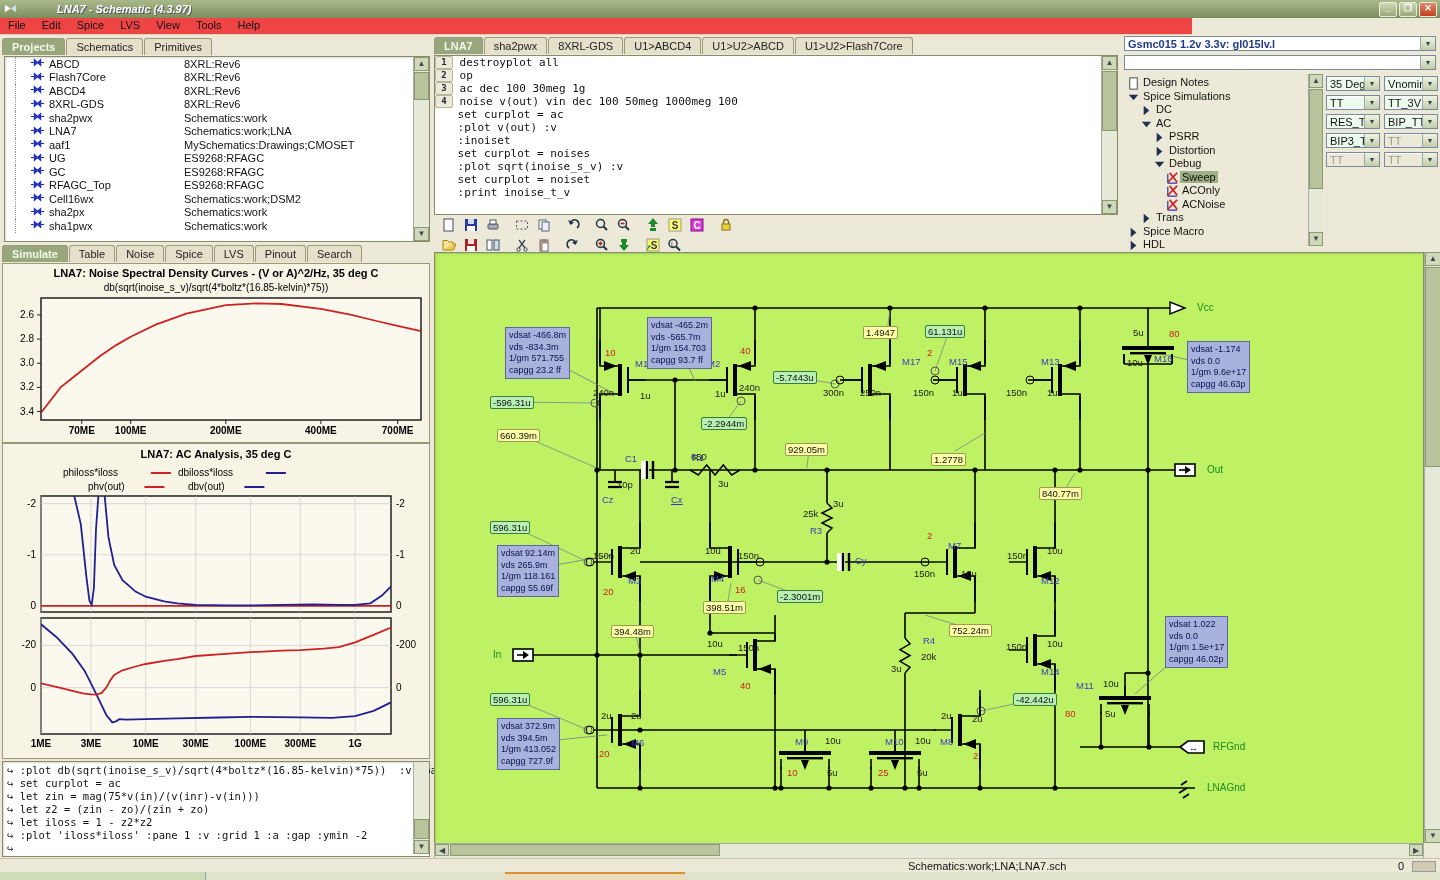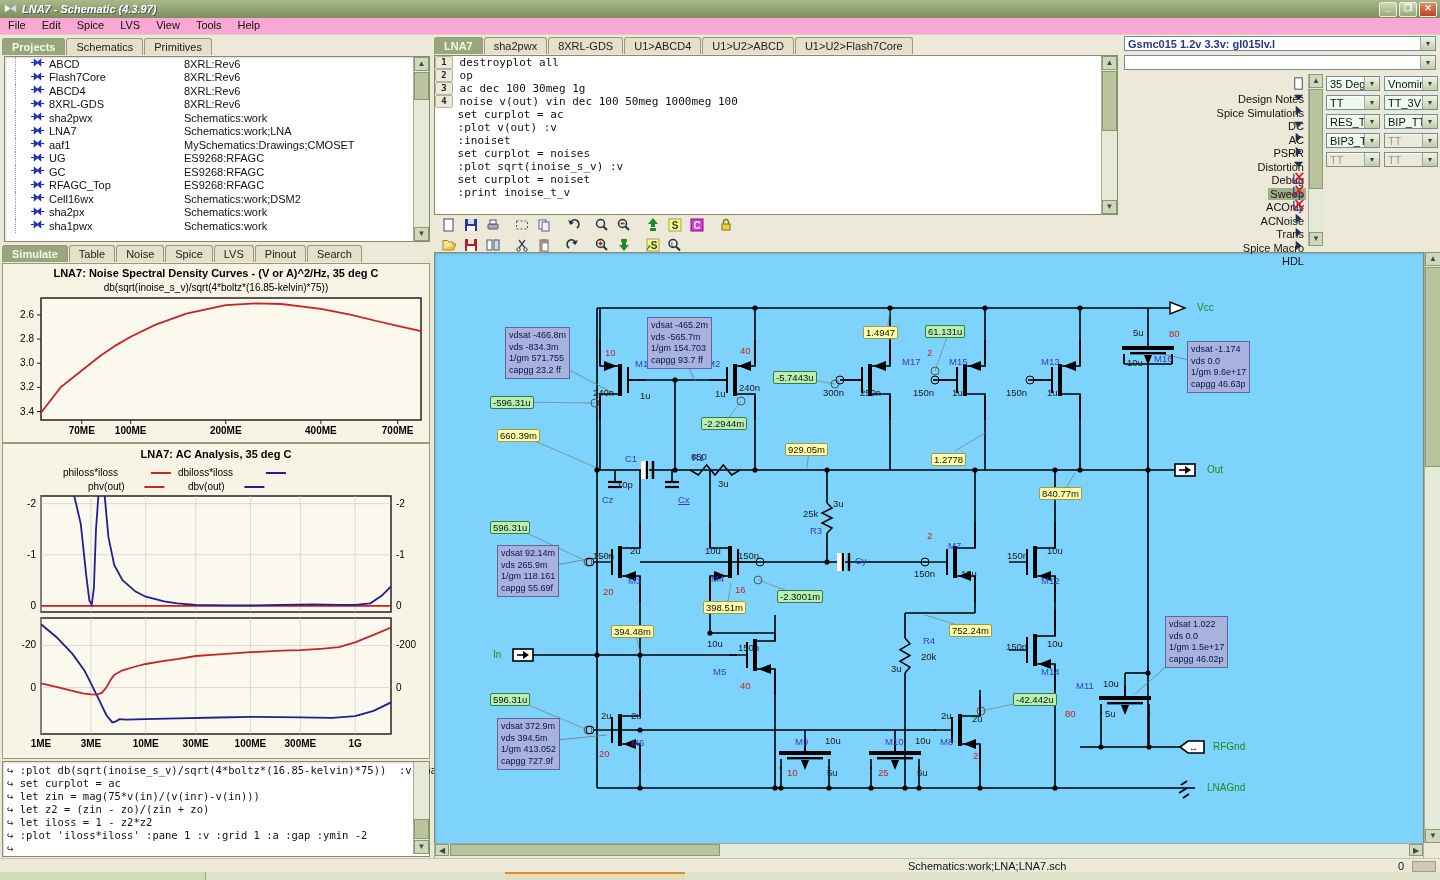--- a/index.html
+++ b/index.html
@@ -1,26 +1,26 @@
 <!DOCTYPE html>
 <html><head>
 <meta charset="utf-8">
 <style>
   html,body{margin:0;padding:0;width:1440px;height:880px;overflow:hidden;
     font-family:"Liberation Sans",sans-serif;background:#ece9d8;font-size:11px;color:#111;}
   .abs{position:absolute;}
   
   #titlebar{left:0;top:0;width:1440px;height:18px;
-    background:linear-gradient(#aab98a,#7d8e5e);display:flex;align-items:center;padding-left:3px;box-sizing:border-box;}
+    background:linear-gradient(#aab98a,#7d8e5e);display:flex;align-items:center;padding-left:3px;box-sizing:border-box;gap:35px;}
   #titlebar .ttl{color:#fff;font-weight:bold;font-size:11px;text-shadow:1px 1px #556;margin-left:4px;font-style:italic;}
   .winbtn{width:16px;height:13px;margin-left:2px;border:1px solid #e7eed9;border-radius:2px;
     background:linear-gradient(#cfd8b8,#98a878);font-size:9px;line-height:11px;text-align:center;color:#fff;font-weight:bold;}
   .winbtn.close{background:linear-gradient(#e08a6a,#c04020);}
   #winbtns{position:absolute;right:3px;top:2px;display:flex;}
-  #menubar{left:0;top:18px;width:1440px;height:16px;background:#f9a8d4;border-bottom:1px solid #d8d4bc;display:flex;}
+  #menubar{left:0;top:18px;width:1192px;height:16px;background:#ef4444;border-bottom:1px solid #d8d4bc;display:flex;}
   .menu-item{padding:1px 8px;}
   
   .tabrow{display:flex;align-items:center;}
   .tab{padding:2px 9px 2px 9px;border:1px solid #9a9a7a;border-bottom:none;background:#e4e0ca;margin-right:1px;
     border-radius:3px 3px 0 0;color:#222;}
   .tab.active{background:#97a77b;color:#f4f8ea;font-weight:bold;}
   
   .sunken{border:1px solid #8a8a6a;background:#fff;box-shadow:inset 1px 1px 2px rgba(0,0,0,.15);}
   .plotpanel{border:1px solid #9a9a7a;background:#f7f4e6;}
   
@@ -45,25 +45,25 @@
   
   #history{font-family:"DejaVu Sans Mono",monospace;font-size:10.5px;line-height:13px;white-space:pre;padding:2px 4px;}
   
   .combo{display:flex;border:1px solid #7a8a9a;background:#fff;height:15px;box-sizing:border-box;align-items:center;}
   .combo .cval{flex:1;padding-left:3px;white-space:nowrap;overflow:hidden;}
   .combo .cbtn{width:14px;height:100%;background:linear-gradient(#f0f4e2,#c2cda8);border-left:1px solid #9aa;
     font-size:7px;text-align:center;line-height:13px;color:#345;}
   .combo.small .cval{background:#edfbee;}
   .combo.dis .cval{background:#ece9d8;color:#9a9a8a;}
   #corner-combo .cval{color:#223a8c;font-weight:bold;}
-  .trow{display:flex;align-items:flex-end;height:13.5px;flex-direction:column;}
+  .trow{display:flex;align-items:flex-start;height:13.5px;}
   .trow .tlabel{padding:0 2px;}
   .trow.sel .tlabel{background:#9fb086;}
   
-  #schematic{background:#7dd3fc;}
+  #schematic{background:#bef264;}
   .callout{position:absolute;font-size:9.5px;line-height:11px;padding:0 2px;border-radius:2px;white-space:nowrap;}
   .co-g{background:#b7f0b2;border:1px solid #3a7a3a;}
   .co-y{background:#ffffa8;border:1px solid #9a9a50;}
   .opbox{position:absolute;background:#a8b2dc;border:1px solid #5c66a0;color:#0a1450;
     font-size:9px;line-height:11.5px;padding:2px 3px;white-space:nowrap;}
   .schlabel{position:absolute;font-size:9.5px;white-space:nowrap;}
   .lc-n{color:#3a3ac0;}.lc-s{color:#1a1a1a;}.lc-m{color:#cc2020;}
   
   #statusbar{left:0;top:858px;width:1440px;height:14px;background:#ece9d8;border-top:1px solid #c8c4ac;}
   #bottomstrip{left:0;top:872px;width:1440px;height:8px;background:#dfe3cc;}
@@ -884,21 +884,21 @@
       <span class="schlabel lc-n" style="left: 606px; top: 413px;">M14</span>
       <span class="schlabel lc-n" style="left: 278px; top: 413px;">M5</span>
       <span class="schlabel lc-n" style="left: 196px; top: 484px;">M6</span>
       <span class="schlabel lc-n" style="left: 505px; top: 483px;">M8</span>
       <span class="schlabel lc-n" style="left: 360px; top: 483px;">M9</span>
       <span class="schlabel lc-n" style="left: 450px; top: 483px;">M10</span>
       <span class="schlabel lc-n" style="left: 641px; top: 427px;">M11</span>
       <span class="schlabel lc-n" style="left: 257px; top: 199px;">R1</span>
       <span class="schlabel lc-n" style="left: 190px; top: 200px;">C1</span>
       <span class="schlabel lc-n" style="left: 167px; top: 241px;">Cz</span>
-      <span class="schlabel lc-n" style="left: 243px; top: 241px; text-decoration: underline;">Cx</span>
+      <span class="schlabel lc-n" style="left: 236px; top: 241px; text-decoration: underline;">Cx</span>
       <span class="schlabel lc-n" style="left: 375px; top: 272px;">R3</span>
       <span class="schlabel lc-n" style="left: 488px; top: 382px;">R4</span>
       <span class="schlabel lc-n" style="left: 420px; top: 302px;">Cy</span>
       <span class="schlabel lc-s" style="left: 158px; top: 134px;">240n</span>
       <span class="schlabel lc-s" style="left: 205px; top: 137px;">1u</span>
       <span class="schlabel lc-s" style="left: 280px; top: 135px;">1u</span>
       <span class="schlabel lc-s" style="left: 304px; top: 129px;">240n</span>
       <span class="schlabel lc-s" style="left: 388px; top: 134px;">300n</span>
       <span class="schlabel lc-s" style="left: 425px; top: 134px;">250n</span>
       <span class="schlabel lc-s" style="left: 478px; top: 134px;">150n</span>

